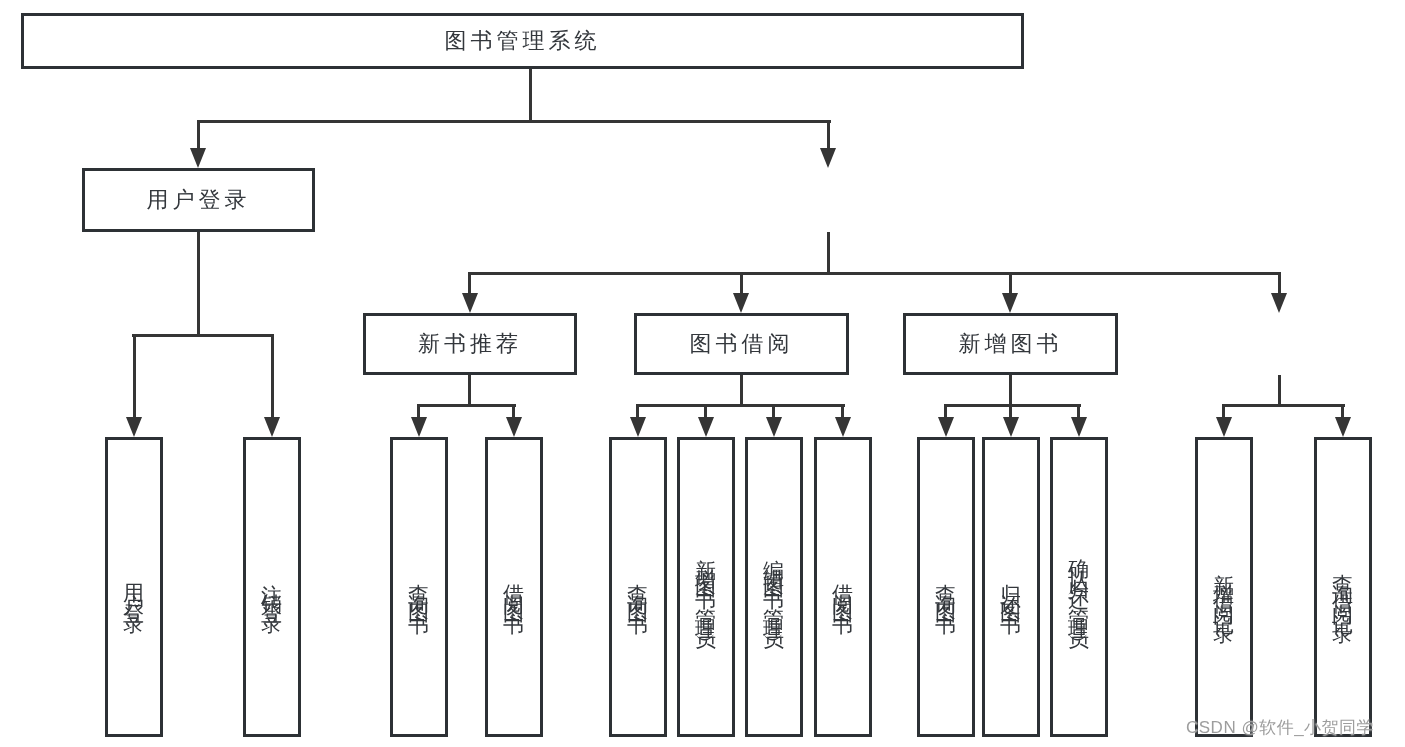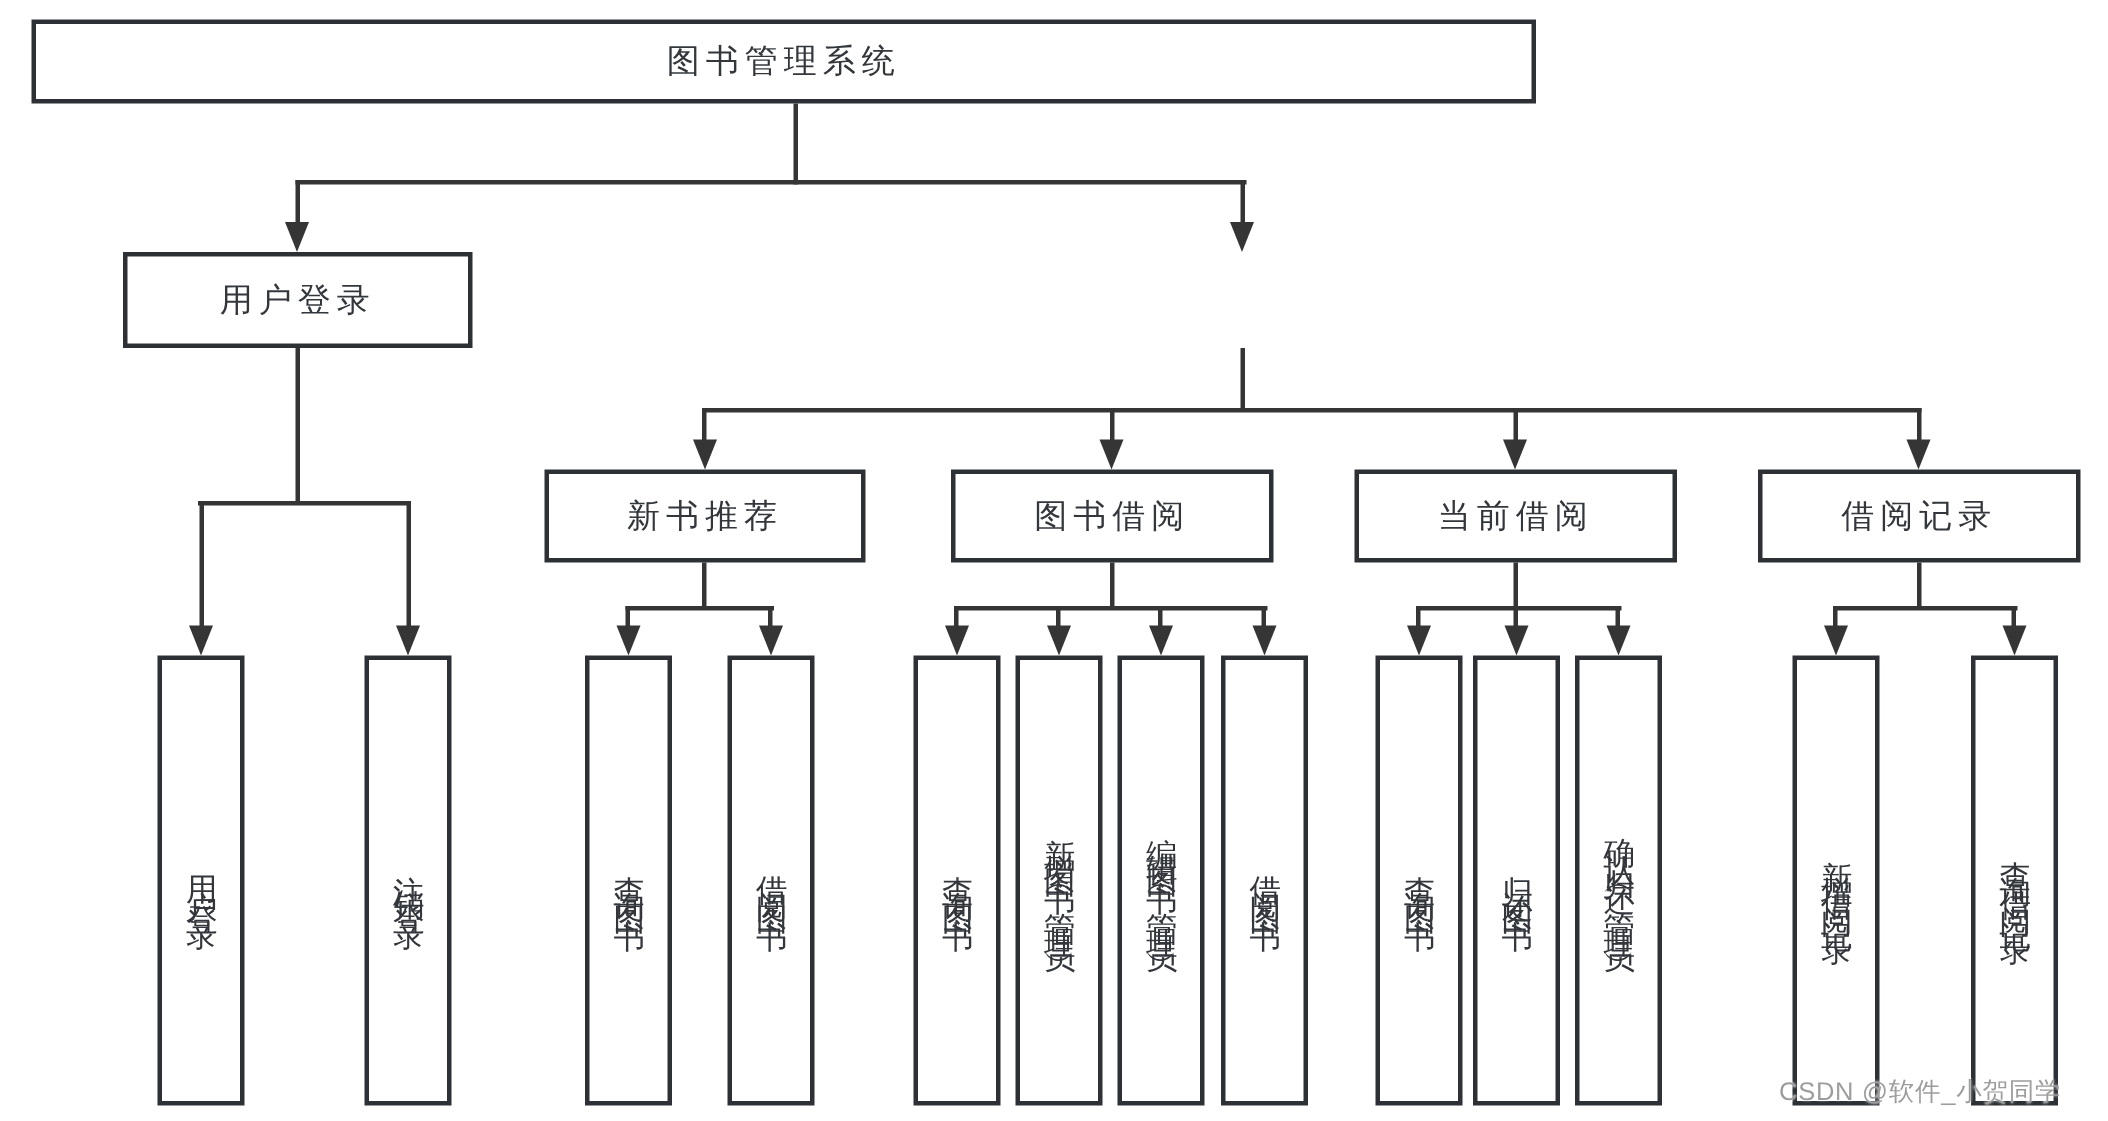--- a/index.html
+++ b/index.html
@@ -75,24 +75,21 @@
   <div class="vl" style="left:1278px;top:272px;height:22px"></div>
   <div class="ah" style="left:1271px;top:293px"></div>
 
   <div class="node" style="left:634px;top:313px;width:215px;height:62px">
     <span class="lbl">图书借阅</span>
   </div>
   <div class="node" style="left:363px;top:313px;width:214px;height:62px">
     <span class="lbl">新书推荐</span>
   </div>
   <div class="node" style="left:903px;top:313px;width:215px;height:62px">
-    <span class="lbl">当前借阅</span>
-  </div>
-  <div class="node" style="left:1172px;top:313px;width:215px;height:62px">
-    <span class="lbl">借阅记录</span>
+    <span class="lbl">新增图书</span>
   </div>
 
   <div class="vl" style="left:468px;top:375px;height:31px"></div>
   <div class="hl" style="left:417px;top:404px;width:99px"></div>
   <div class="vl" style="left:417px;top:404px;height:14px"></div>
   <div class="ah" style="left:411px;top:417px"></div>
   <div class="vl" style="left:512px;top:404px;height:14px"></div>
   <div class="ah" style="left:506px;top:417px"></div>
 
   <div class="vl" style="left:740px;top:375px;height:31px"></div>

